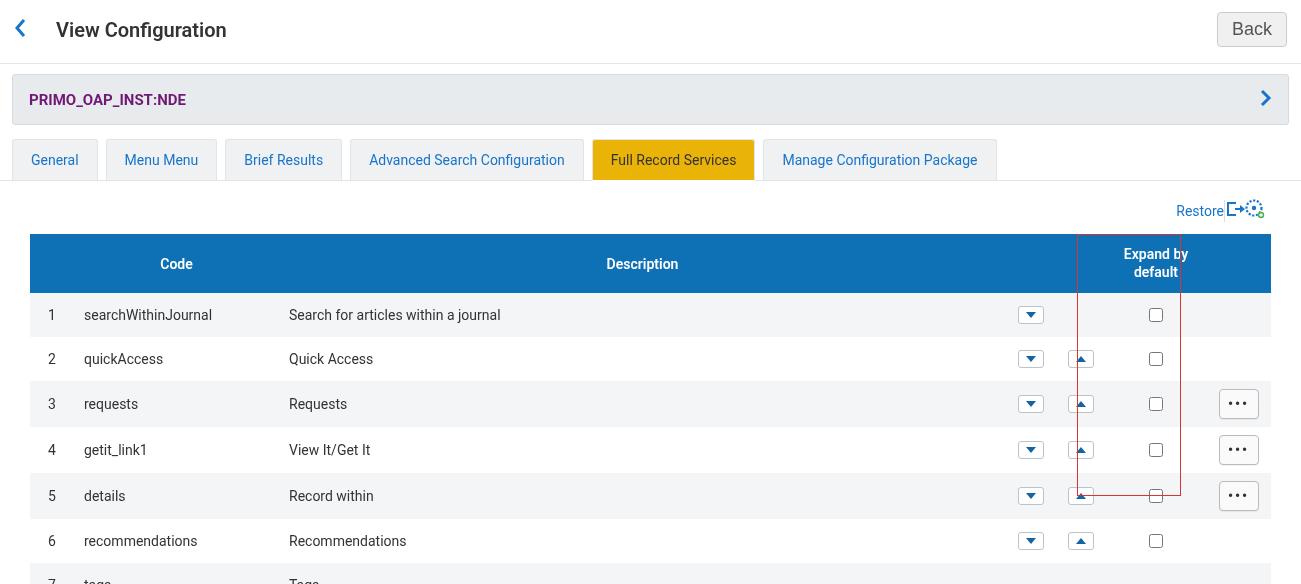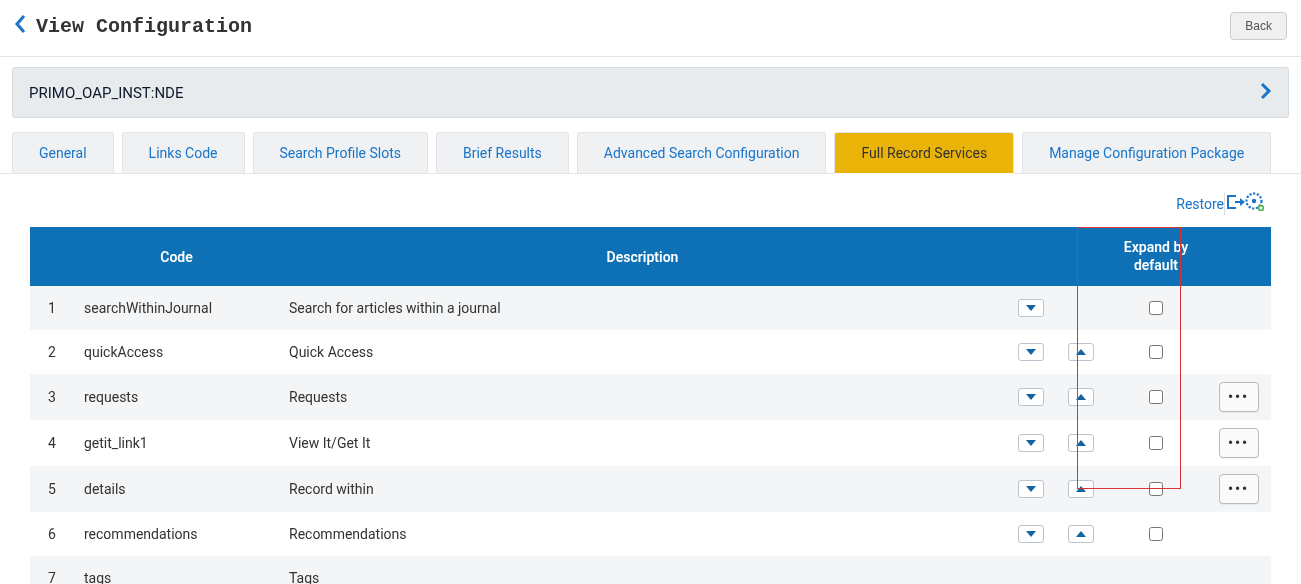--- a/index.html
+++ b/index.html
@@ -1,29 +1,29 @@
 <!DOCTYPE html>
 <html><head>
 <meta charset="utf-8">
 <style>
   * { box-sizing: border-box; margin: 0; padding: 0; }
   body { font-family: -apple-system, BlinkMacSystemFont, "Segoe UI", Roboto, Arial, sans-serif; font-size: 14px; color: #333; background: #fff; width: 1301px; }
   
   .header-bar { display: flex; align-items: center; justify-content: space-between; padding: 12px 14px 16px 14px; border-bottom: 1px solid #e5e5e5; }
-  .header-left { display: flex; align-items: center; gap: 8px; font-family: Liberation Mono, monospace; }
+  .header-left { display: flex; align-items: flex-start; gap: 28px; }
   .back-chevron { cursor: pointer; }
   .page-title { font-size: 20px; font-weight: 600; color: #333; }
-  .back-btn { background: #f0f0f0; border: 1px solid #ccc; border-radius: 4px; padding: 6px 14px; font-size: 12px; color: #555; cursor: pointer; }
+  .back-btn { background: #f0f0f0; border: 1px solid #ccc; border-radius: 4px; padding: 6px 14px; font-size: 18px; color: #555; cursor: pointer; }
   
   .banner { margin: 10px 12px 0 12px; background: #e8ebee; border: 1px solid #d8dbde; border-radius: 3px; padding: 14px 16px; display: flex; justify-content: space-between; align-items: center; }
-  .banner-text { font-size: 15px; font-weight: 400; color: #0f172a; }
+  .banner-text { font-size: 15px; font-weight: 700; color: #701a75; }
   .banner-chevron { cursor: pointer; }
   
   .tabs { display: flex; gap: 8px; padding: 14px 12px 0 12px; border-bottom: 1px solid #e5e5e5; }
-  .tab { padding: 12px 26px; background: #eff1f3; border: 1px solid #e0e3e7; border-bottom: none; color: #1875c9; font-size: 14px; cursor: pointer; border-radius: 3px 3px 0 0; }
+  .tab { padding: 12px 18px; background: #eff1f3; border: 1px solid #e0e3e7; border-bottom: none; color: #1875c9; font-size: 14px; cursor: pointer; border-radius: 3px 3px 0 0; }
   .tab.active { background: #eab308; color: #333; border-bottom: 1px solid #fff; margin-bottom: -1px; }
   
   .toolbar { display: flex; justify-content: flex-end; align-items: center; padding: 18px 36px 12px 12px; }
   .restore-link { color: #1875c9; font-size: 14px; cursor: pointer; }
   .tool-divider { width: 1px; height: 22px; background: #ddd; }
   .tool-icon { cursor: pointer; }
   
   .table-wrap { padding: 0 30px 0 30px; position: relative; }
   .tbl { width: 100%; border-collapse: collapse; }
   .tbl thead th { background: #0f71b5; color: #fff; font-weight: 600; text-align: center; padding: 12px 10px; font-size: 14px; }
@@ -66,22 +66,21 @@
   <span class="banner-text">PRIMO_OAP_INST:NDE</span>
   <span class="banner-chevron">
     <svg width="12" height="18" viewBox="0 0 12 18">
         <polyline points="2,2 9,9 2,16" fill="none" stroke="#1875c9" stroke-width="3"></polyline>
       </svg>
   </span>
 </div>
 
 <div class="tabs">
   <div class="tab">General</div>
-  <div class="tab">Links Code</div>
-  <div class="tab">Search Profile Slots</div>
+  <div class="tab">Menu Menu</div>
   <div class="tab">Brief Results</div>
   <div class="tab">Advanced Search Configuration</div>
   <div class="tab active">Full Record Services</div>
   <div class="tab">Manage Configuration Package</div>
 </div>
 
 <div class="toolbar">
   <span class="restore-link">Restore</span>
   <span class="tool-divider"></span>
   <span class="tool-icon">

